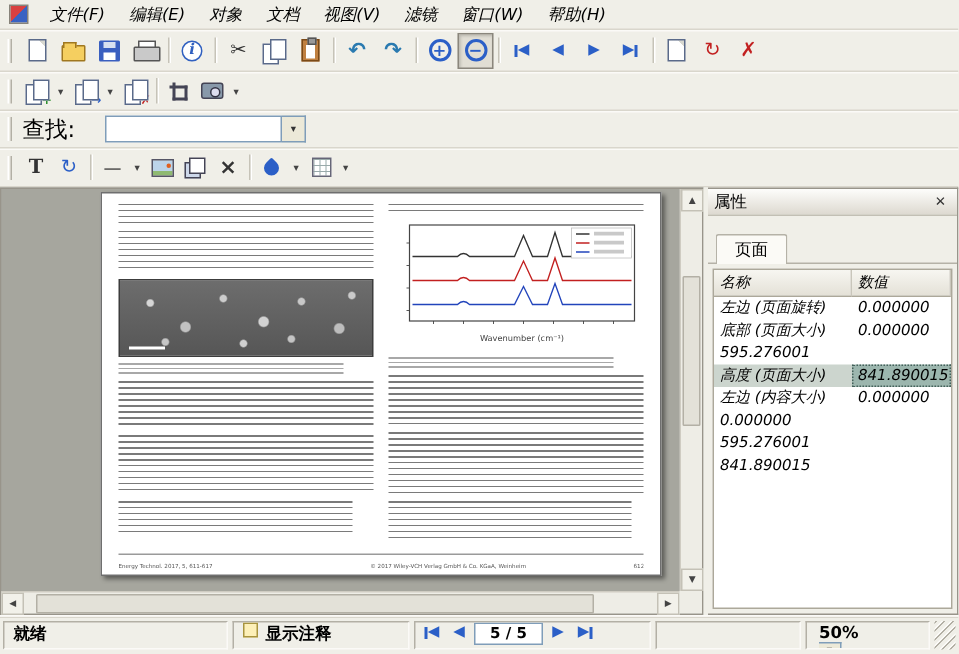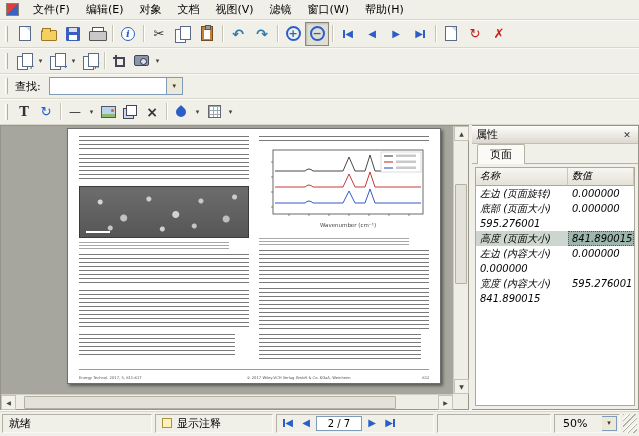--- a/index.html
+++ b/index.html
@@ -1,21 +1,21 @@
 <!DOCTYPE html>
 <html><head>
 <meta charset="utf-8">
 <style>
   * { margin:0; padding:0; box-sizing:border-box; cursor:default; }
   html,body { width:639px; height:436px; overflow:hidden; }
   body { font-family:"DejaVu Sans","Liberation Sans",sans-serif; font-size:12px; color:#000; background:#f0efe8; }
   .app { width:639px; height:436px; display:flex; flex-direction:column; background:#f0efe8; }
 
   
-  .menubar { height:20px; display:flex; align-items:center; padding:0 4px; border-bottom:1px solid #d9d6cc; background:#f0efe8; }
+  .menubar { height:20px; display:flex; align-items:center; padding:0 4px; border-bottom:1px solid #d9d6cc; background:#f0efe8;font-style:italic; }
   .appicon { width:13px; height:13px; margin:0 6px 0 2px; border:1px solid #87837a;
              background:linear-gradient(135deg,#d94040 0 50%,#3a62c2 50% 100%); }
   .menu-item { padding:2px 8px; font-size:11px; white-space:nowrap; }
 
   
   .toolbar { display:flex; align-items:center; padding:1px 3px; background:#f0efe8;
              border-bottom:1px solid #d9d6cc; box-shadow:inset 0 1px 0 #fbfaf7; }
   .tb1 { height:28px; } .tb2 { height:26px; } .findbar { height:25px; } .tb3 { height:26px; }
   .grip { width:3px; height:16px; border-left:1px solid #fff; border-right:1px solid #b3b0a5; margin:0 5px 0 2px; }
   .sep  { width:1px; height:17px; background:#c6c3b8; box-shadow:1px 0 0 #fff; margin:0 3px; }
@@ -64,21 +64,21 @@
   .i-img { width:15px; height:12px; border:1px solid #556; background:linear-gradient(#bcd4ea 0 7px,#8fba72 7px); position:relative; }
   .i-img::before { content:""; position:absolute; left:9px; top:2px; width:3px; height:3px; border-radius:50%; background:#e06020; }
   .i-stack { position:relative; width:14px; height:14px; }
   .i-stack::before,.i-stack::after { content:""; position:absolute; width:9px; height:9px; border:1px solid #445; }
   .i-stack::before { left:0; bottom:0; background:#cdd8ea; } .i-stack::after { right:0; top:0; background:#fff; }
   .i-fill { width:10px; height:10px; background:#2b5fc7; border-radius:1px 50% 50% 50%; transform:rotate(45deg); }
   .i-grid { width:13px; height:13px; border:1px solid #667; background-color:#fff;
             background-image:linear-gradient(#9aa 1px,transparent 1px),linear-gradient(90deg,#9aa 1px,transparent 1px); background-size:4px 4px; }
 
   
-  .find-label { font-size:11px; margin:0 8px 0 2px; }
+  .find-label { font-size:15px; margin:0 20px 0 2px; }
   .combo { display:flex; align-items:center; }
   .combo-input { width:118px; height:18px; border:1px solid #7f9db9; background:#fff; font-size:11px; padding:0 3px;
                  font-family:inherit; cursor:text; }
   .combo-btn { width:16px; height:18px; border:1px solid #7f9db9; border-left:none; background:#ece9d8;
                display:flex; align-items:center; justify-content:center; font-size:7px; color:#333; }
 
   
   .main { flex:1; min-height:0; display:flex; }
   .docview { flex:1; min-width:0; display:grid; grid-template-columns:1fr 15px; grid-template-rows:1fr 15px;
              border:1px solid #98948a; background:#a6a69e; }
@@ -122,41 +122,41 @@
   .pftext.l { transform-origin:left bottom; } .pftext.c { transform-origin:center bottom; } .pftext.r { transform-origin:right bottom; }
 
   .splitter { width:3px; background:#f0efe8; cursor:ew-resize; }
 
   
   .props { width:167px; flex:none; display:flex; flex-direction:column; background:#f0efe8; border:1px solid #98948a; border-left:none; }
   .props-header { height:18px; display:flex; align-items:center; justify-content:space-between; padding:0 4px;
                   background:linear-gradient(#fdfdfb,#ddd9d0); border-bottom:1px solid #c2bfb4; font-size:11px; }
   .props-close { width:14px; height:14px; display:flex; align-items:center; justify-content:center;
                  font-size:9px; color:#333; border:1px solid transparent; }
-  .props-tabs { height:20px; display:flex; align-items:flex-end; padding:2px 5px 0; border-bottom:1px solid #b5b2a7; }
+  .props-tabs { height:32px; display:flex; align-items:flex-end; padding:2px 5px 0; border-bottom:1px solid #b5b2a7; }
   .props-tab { padding:2px 12px 2px; font-size:11px; background:#fbfaf6; border:1px solid #b5b2a7; border-bottom:none;
                border-radius:2px 2px 0 0; position:relative; top:1px; }
   .props-grid { flex:1; margin:3px; background:#fff; border:1px solid #aca89a; display:flex; flex-direction:column;
                 overflow:hidden; font-size:10px;font-style:italic; }
   .pg-head { display:flex; flex:none; }
   .hc { background:linear-gradient(#f7f6f1,#e4e1d7); border-right:1px solid #c9c6bb; border-bottom:1px solid #aca89a;
         padding:1px 4px 2px; font-size:10px; white-space:nowrap; overflow:hidden; }
   .nc { width:92px; flex:none; } .vc { flex:1; min-width:0; }
   .pg-row { display:flex; height:15px; line-height:15px; flex:none; }
   .pg-row .nc,.pg-row .vc { padding:0 4px; white-space:nowrap; overflow:hidden; }
   .pg-row.selected .nc { background:#ccd5ce; }
   .pg-row.selected .vc { background:#9cb6ae; outline:1px dotted #44605a; outline-offset:-1px; }
 
   
   .statusbar { height:26px; display:flex; align-items:center; gap:3px; padding:2px 2px 3px; background:#f0efe8;
                border-top:1px solid #fbfaf7; box-shadow:inset 0 1px 0 #d9d6cc; font-size:11px; }
   .sb-panel { height:19px; border:1px solid; border-color:#b3b0a5 #fbfaf7 #fbfaf7 #b3b0a5; display:flex;
-              align-items:center; padding:0 6px; white-space:nowrap; overflow:hidden; }
+              align-items:flex-start; padding:0 6px; white-space:nowrap; overflow:hidden;font-weight:bold; }
   .sb-ready { width:150px; } .sb-ann { width:118px; } .sb-nav { width:158px; gap:2px; padding:0 3px; }
-  .sb-fill { flex:1; } .sb-zoom { width:66px; justify-content:space-between; padding:0 2px 0 8px; }
+  .sb-fill { flex:1; } .sb-zoom { width:83px; justify-content:space-between; padding:0 2px 0 8px;flex-direction:column; }
   .ann-icon { width:10px; height:10px; background:#fdf0b8; border:1px solid #a8943e; margin-right:5px; flex:none; }
   .sb-btn { width:16px; height:15px; display:flex; align-items:center; justify-content:center; border:1px solid transparent; flex:none; }
   .pagebox { width:46px; height:15px; background:#fff; border:1px solid #7f9db9; font-size:10px;
              display:flex; align-items:center; justify-content:center; cursor:text; }
   .sb-grip { width:14px; height:19px; align-self:flex-end;
              background:repeating-linear-gradient(-45deg,transparent 0 2px,#b3b0a5 2px 3px,#fbfaf7 3px 4px); }
 </style>
 </head>
 <body>
 
@@ -412,21 +412,20 @@
           <span class="vc">841.890015</span>
         </div>
         <div class="pg-row">
           <span class="nc">左边 (内容大小)</span>
           <span class="vc">0.000000</span>
         </div>
         <div class="pg-row">
           <span class="vc">0.000000</span>
         </div>
         <div class="pg-row">
-          <span class="nc">宽度 (内容大小)</span>
           <span class="vc">595.276001</span>
         </div>
         <div class="pg-row">
           <span class="vc">841.890015</span>
         </div>
       </div>
     </div>
   </div>
 
   <div class="statusbar">
@@ -440,21 +439,21 @@
     <span class="sb-panel sb-nav">
       <span class="sb-btn">
         <span class="navcomp">
             <span class="navbar"></span>
             <span class="glyph-blue fs10">◀</span>
           </span>
       </span>
       <span class="sb-btn">
           <span class="glyph-blue fs10">◀</span>
         </span>
-      <span class="pagebox">2 / 7</span>
+      <span class="pagebox">5 / 5</span>
       <span class="sb-btn">
           <span class="glyph-blue fs10">▶</span>
         </span>
       <span class="sb-btn">
         <span class="navcomp">
             <span class="glyph-blue fs10">▶</span>
             <span class="navbar"></span>
           </span>
       </span>
     </span>

